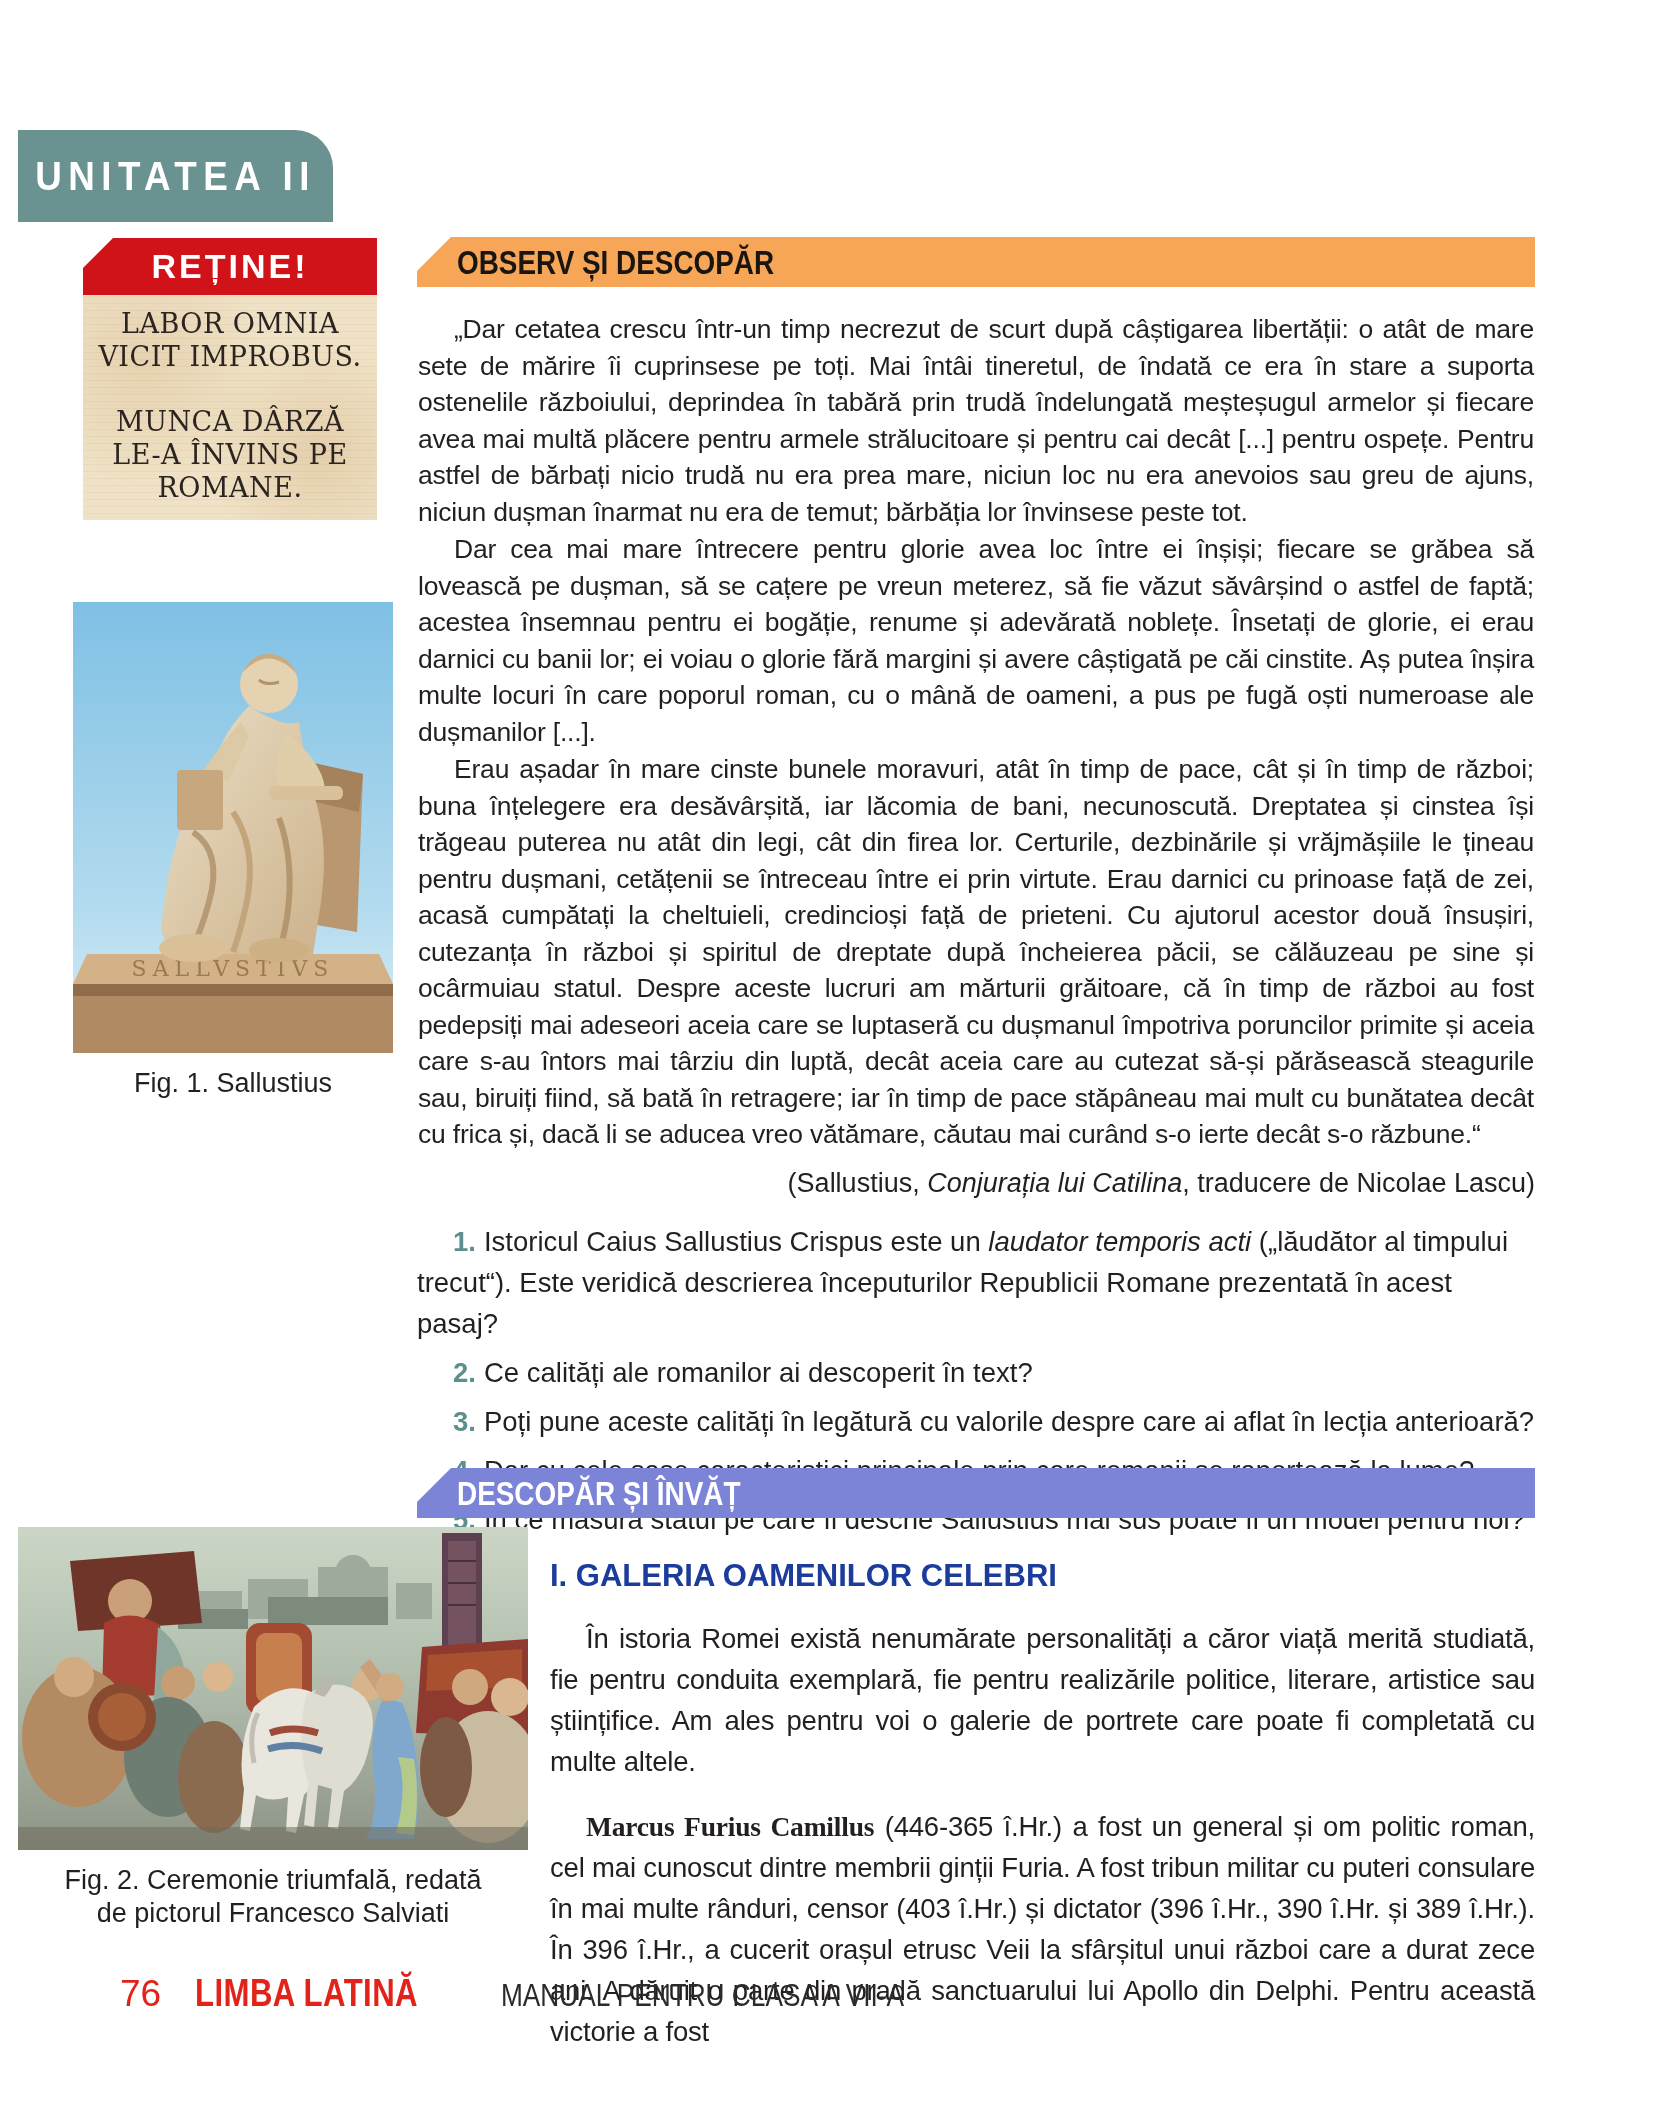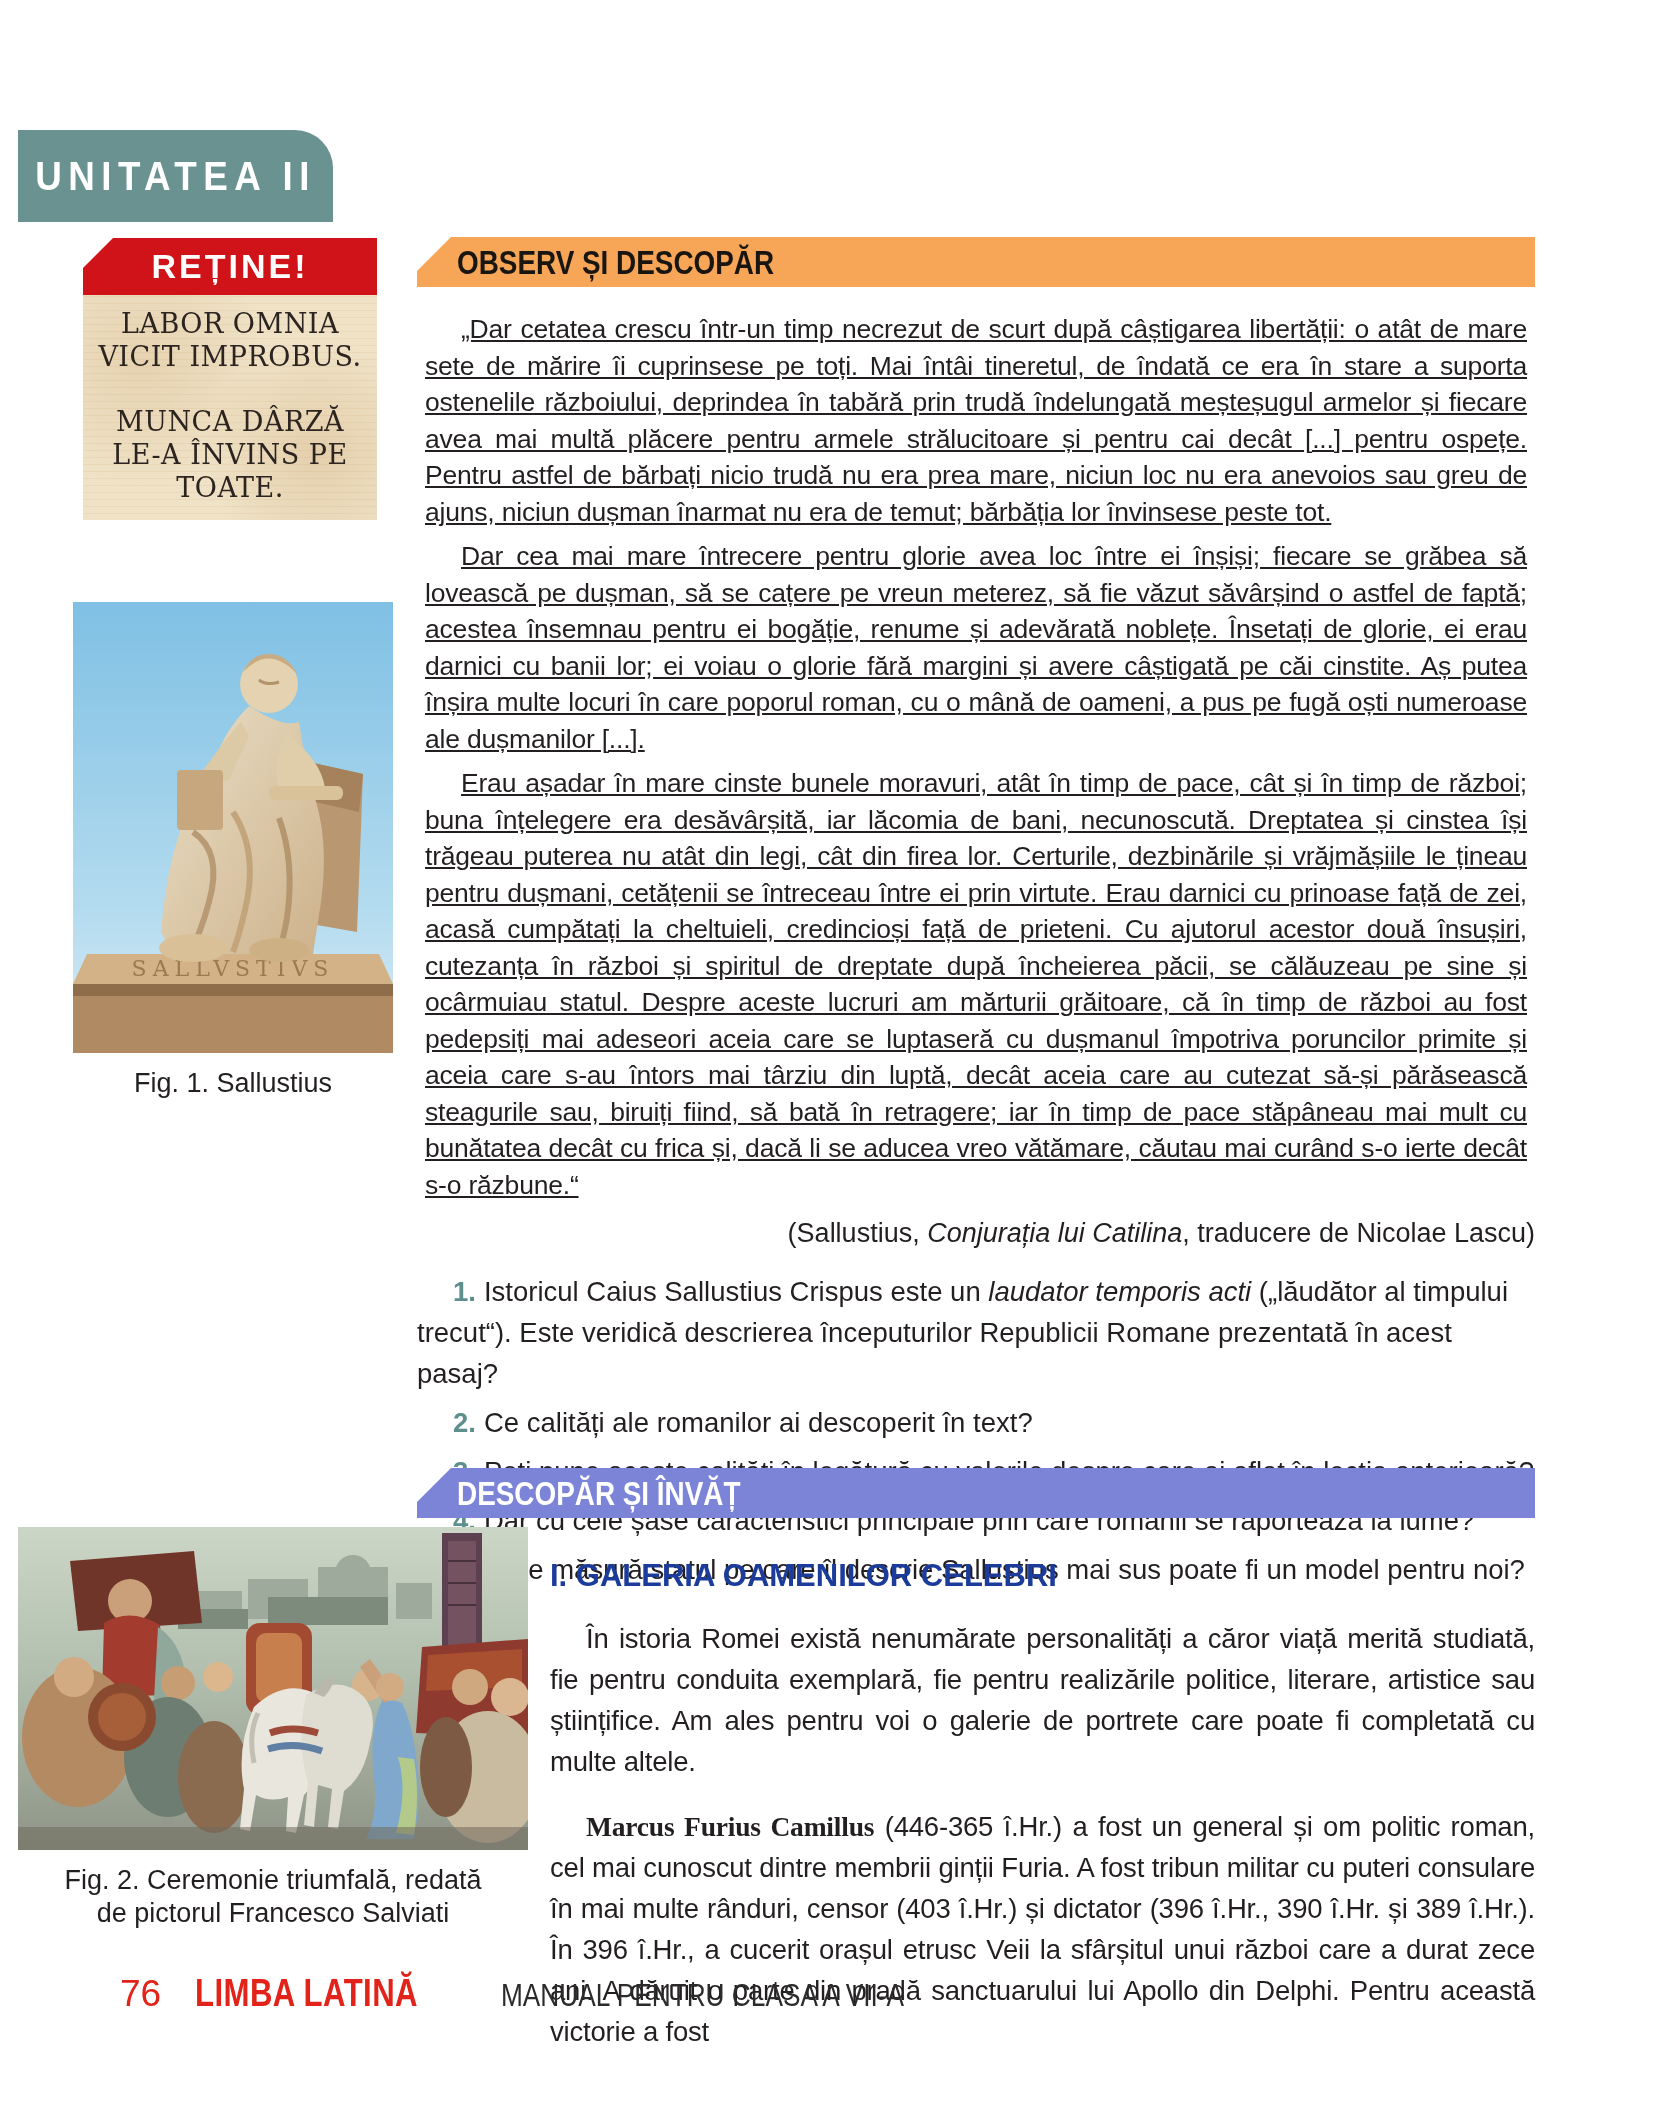--- a/index.html
+++ b/index.html
@@ -67,24 +67,23 @@
     height:50px;clip-path:polygon(34px 0,100% 0,100% 100%,0 100%,0 34px);
     display:flex;align-items:center;padding-left:40px;box-sizing:border-box;
   }
   #observ-banner{background:var(--orange,#F7A657);}
   #observ-banner span{font-weight:700;font-size:34px;color:#191511;}
   #descopar-banner{background:var(--purple,#7C84D8);}
   #descopar-banner span{font-weight:700;font-size:34px;color:#ffffff;}
 
   #quote{margin-top:24px;}
   #quote p{
-    margin:8px;text-align:justify;
+    margin:1px;text-align:justify;
     font-size:26.5px;line-height:36.5px;letter-spacing:-.2px;
     text-indent:36px;
-    text-decoration:underline;
   }
   #attribution{
     margin-top:12px;text-align:right;font-size:27px;line-height:36px;
   }
   #attribution .it{font-style:italic;}
 
   #questions{margin-top:20px;list-style:none;padding:0;}
   #questions li{
     margin:0 0 8px 0;font-size:27.5px;line-height:41px;text-indent:36px;
   }
@@ -123,21 +122,21 @@
   <div id="unit-tab">
     <span>UNITATEA II</span>
   </div>
 
   <aside id="retine">
     <div class="hd">
       <span>REȚINE!</span>
     </div>
     <div class="body">
       <p>LABOR OMNIA VICIT IMPROBUS.</p>
-      <p>MUNCA DÂRZĂ LE-A ÎNVINS PE TOATE.</p>
+      <p>MUNCA DÂRZĂ LE-A ÎNVINS PE ROMANE.</p>
     </div>
   </aside>
 
   <figure id="fig1">
     <svg width="320" height="451" viewBox="0 0 320 451" role="img">
       <defs>
         <linearGradient id="sky" x1="0" y1="0" x2="0" y2="1">
           <stop offset="0" stop-color="#7fc0e4"></stop>
             <stop offset=".7" stop-color="#b5dcef"></stop>
             <stop offset="1" stop-color="#dceef6"></stop>

